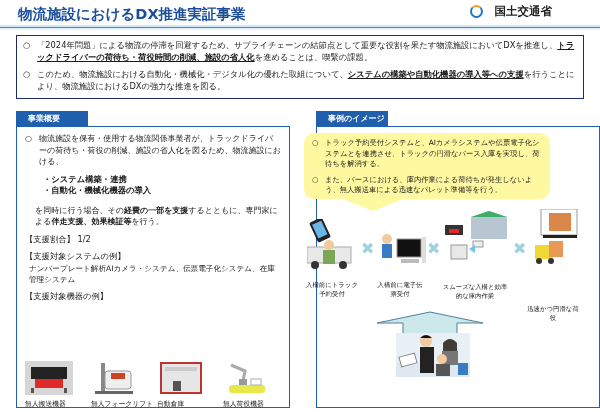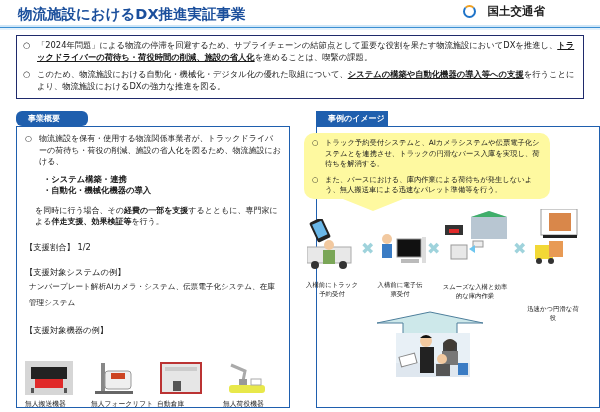--- a/index.html
+++ b/index.html
@@ -1,46 +1,46 @@
 <!DOCTYPE html>
 <html><head>
 <meta charset="utf-8">
 <style>
   * { box-sizing: border-box; margin: 0; padding: 0; }
   html, body { width: 600px; height: 412px; background: #ffffff; overflow: hidden; }
   body { font-family: "DejaVu Sans", "Liberation Sans", sans-serif; color: #1a1a1a; position: relative; }
 
   .header { position: absolute; left: 0; top: 0; width: 553px; height: 30px; }
   .title { position: absolute; left: 18px; top: 5px; font-size: 14.5px; font-weight: bold; color: #1b4f9c; letter-spacing: 0px; }
-  .logo { position: absolute; right: 8px; top: 4px; display: flex; align-items: center; gap: 12px; text-align: center; }
+  .logo { position: absolute; right: 1px; top: 4px; display: flex; align-items: center; gap: 12px; text-align: center; }
   .logo-mark { width: 13px; height: 13px; border-radius: 50%; border: 2px solid #1e73c8; border-top-color: #f0a020; position: relative; }
   .logo-text { font-size: 11.5px; color: #222; font-weight: bold; }
   .header-line { position: absolute; left: 0; top: 25px; width: 600px; height: 5px;
     background: linear-gradient(to bottom, #cfe6f7 0, #cfe6f7 2px, #3b8fd3 2px, #3b8fd3 3px, #e4f1fb 3px); }
 
   .summary-box { position: absolute; left: 16px; top: 35px; width: 568px; height: 64px; border: 1.5px solid #1f2a6b; background: #fff; padding: 3px 6px; }
   .summary-item { font-size: 8.3px; line-height: 12px; margin-bottom: 5px; display: flex; }
   .summary-item .bullet { width: 14px; flex: none; }
   .u { text-decoration: underline; font-weight: bold; }
 
   .panel-tab { position: absolute; height: 15px; background: #1f5fae; color: #fff; font-size: 8px; font-weight: bold; line-height: 15px; padding-left: 12px; }
   .panel { position: absolute; border: 1.5px solid #1f5fae; background: #fff; }
 
-  .left-tab { left: 16px; top: 111px; width: 72px; border-radius: 6px; }
+  .left-tab { left: 16px; top: 111px; width: 72px; }
   .left-panel { left: 16px; top: 126px; width: 274px; height: 282px; padding: 6px 8px; font-size: 8px; line-height: 11.5px; }
   .right-tab { left: 316px; top: 111px; width: 72px; }
   .right-panel { left: 316px; top: 126px; width: 284px; height: 282px; }
 
   .lp-para { display: flex; }
   .lp-para .bullet { width: 14px; flex: none; }
   .lp-list { margin: 6px 0 8px 18px; font-weight: bold; font-size: 8.3px; line-height: 11.5px; }
   .lp-cont { margin: 6px 0 0 10px; }
   .lp-cont b { font-weight: bold; }
-  .lp-heading { margin-top: 14px; font-size: 8.3px; }
-  .lp-small { font-size: 7.6px; line-height: 16px; margin-left: 4px; }
+  .lp-heading { margin-top: 6px; font-size: 8.3px; }
+  .lp-small { font-size: 7.6px; line-height: 11px; margin-left: 4px; }
 
   .devices { position: absolute; left: 8px; top: 234px; width: 260px; display: flex; justify-content: space-between; }
   .device { display: flex; flex-direction: column; align-items: flex-start; width: 62px; }
   .device-img { height: 34px; width: 48px; position: relative; }
   .device-label { font-size: 6.8px; margin-top: 4px; white-space: nowrap; }
 
   .bubble { position: absolute; left: -13px; top: 6px; width: 246px; height: 66px; background: #fef9a0; border-radius: 10px; padding: 5px 8px; font-size: 7.3px; line-height: 10.5px; }
   .bubble-tail { position: absolute; left: 26px; top: 72px; width: 0; height: 0; border-left: 30px solid transparent; border-right: 30px solid transparent; border-top: 12px solid #fef9a0; }
   .bubble-item { display: flex; margin-bottom: 5px; }
   .bubble-item .bullet { width: 13px; flex: none; }

